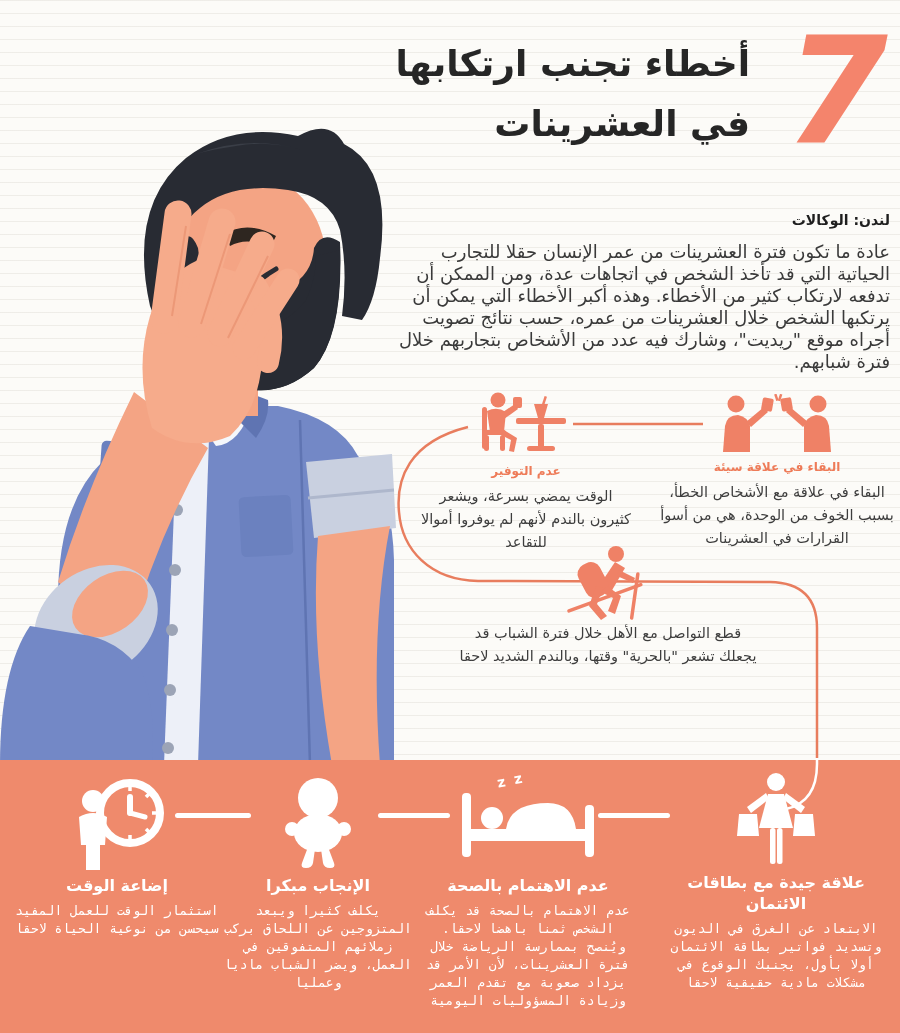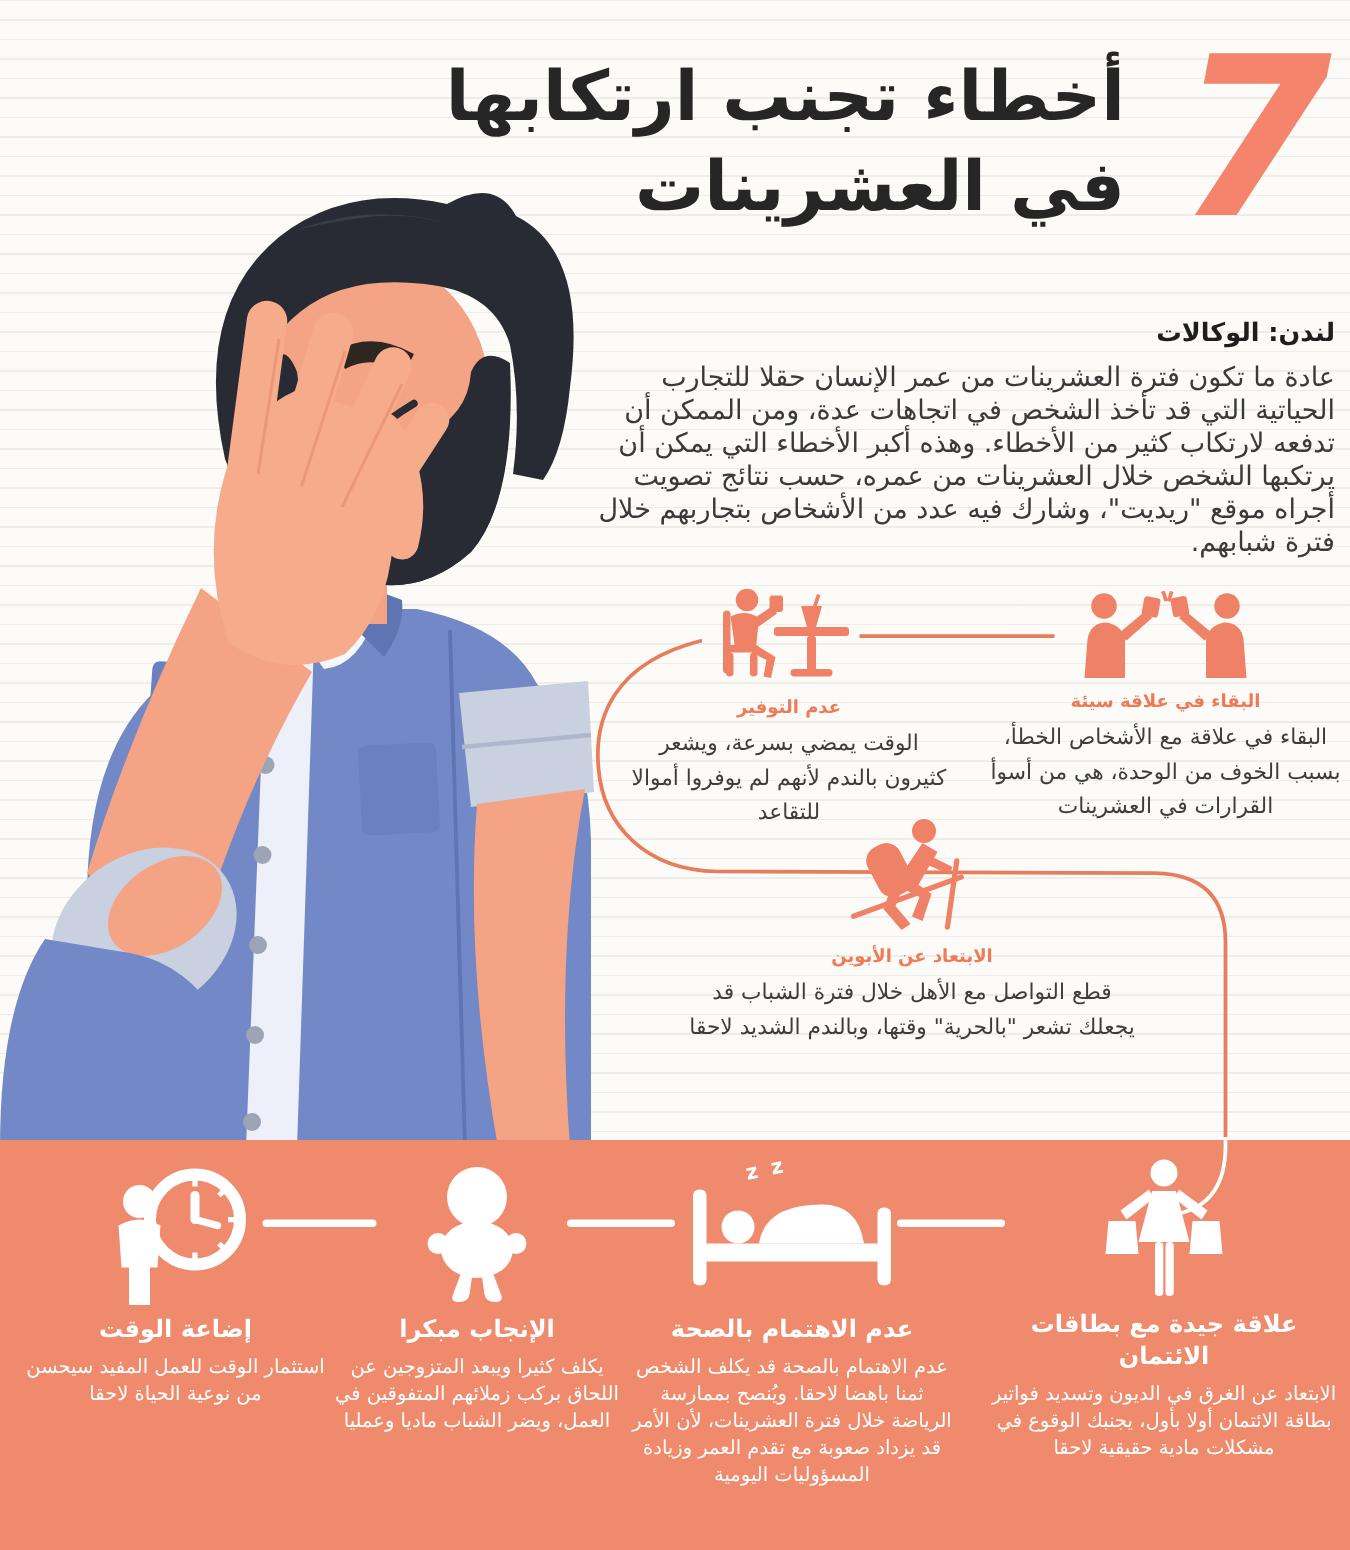--- a/index.html
+++ b/index.html
@@ -13,45 +13,45 @@
   }
   .z1{z-index:1}.z2{z-index:2}.z3{z-index:3}.z4{z-index:4}
   .abs{position:absolute;}
   
   .big-number{
     top:26px; right:16px; font-size:148px; line-height:.9; font-weight:700;
     font-style:italic; color:#F4846C; letter-spacing:-4px;
   }
   .title{
     top:34px; right:150px; text-align:right; direction:rtl;
-    font-size:46px; line-height:60px; font-weight:800; color:#262626;
-  }
-  
-  .byline{ top:212px; right:10px; direction:rtl; font-size:17px; font-weight:700; color:#1e1e1e; }
+    font-size:36px; line-height:60px; font-weight:800; color:#262626;
+  }
+  
+  .byline{ top:212px; right:10px; direction:rtl; font-size:14px; font-weight:700; color:#1e1e1e; }
   .intro-par{
     top:241px; right:10px; width:500px; direction:rtl; text-align:right;
     font-size:18px; line-height:22px; color:#3a3a3a;
   }
   
   .t-item{ text-align:center; direction:rtl; }
   .t-item .ic{ display:flex; justify-content:center; align-items:flex-end; }
   .t-item h3{ font-size:12px; font-weight:800; color:#EE7B58; margin:8px 0 7px; }
   .t-item p{ font-size:14.5px; line-height:23px; color:#3d3d3d; }
   .item-no-saving{ left:420px; top:390px; width:212px; }
   .item-no-saving .ic{ height:66px; }
   .item-bad-rel{ left:658px; top:392px; width:238px; }
   .item-bad-rel .ic{ height:60px; }
   .item-parents{ left:458px; top:546px; width:300px; }
   .item-parents .ic{ height:76px; }
   
   .band{ left:0; top:760px; width:900px; height:273px; background:#EF8A6C; }
   .b-item{ text-align:center; direction:rtl; color:#fff; }
   .b-item .ic{ height:96px; display:flex; justify-content:center; align-items:center; }
   .b-item h4{ font-size:16px; font-weight:800; line-height:21px; margin:4px 0 7px; }
-  .b-item p{ font-size:13px; line-height:18px; font-weight:500; }
+  .b-item p{ font-size:13px; line-height:18px; font-weight:500;font-family:Liberation Mono, monospace; }
   .col-credit{ left:658px; top:772px; width:236px; }
   .col-health{ left:420px; top:775px; width:216px; }
   .col-baby{ left:220px; top:775px; width:196px; }
   .col-time{ left:14px; top:775px; width:206px; }
   .dash{ top:813px; height:5px; background:#fff; border-radius:3px; }
   .dash1{ left:175px; width:76px; }
   .dash2{ left:378px; width:72px; }
   .dash3{ left:598px; width:72px; }
   .zzz{ left:497px; top:772px; color:#fff; font-size:14px; font-weight:700;
         transform:rotate(-12deg); letter-spacing:2px; }
@@ -185,21 +185,20 @@
           <circle cx="53" cy="10" r="8"></circle>
           <path d="M36,42 L52,18 L62,24 L48,48 Z"></path>
           <rect x="18" y="18" width="24" height="36" rx="10" transform="rotate(-28 30 36)"></rect>
           <path d="M44,42 L58,52 L52,70 L45,67 L50,54 L38,48 Z"></path>
           <path d="M40,44 L34,60 L44,72 L38,76 L26,62 L33,42 Z"></path>
           <path d="M56,26 L72,34 L70,39 L54,32 Z"></path>
           <rect x="70" y="28" width="3.5" height="48" rx="1.75" transform="rotate(8 72 52)"></rect>
         </g>
       </svg>
     </div>
-    <h3>الابتعاد عن الأبوين</h3>
     <p>قطع التواصل مع الأهل خلال فترة الشباب قد يجعلك تشعر "بالحرية" وقتها، وبالندم الشديد لاحقا</p>
   </div>
 
   <div class="abs z2 band"></div>
   <div class="abs z4 dash dash1"></div>
   <div class="abs z4 dash dash2"></div>
   <div class="abs z4 dash dash3"></div>
   <div class="abs z4 zzz">z z</div>
 
   <div class="abs z4 b-item col-credit">

